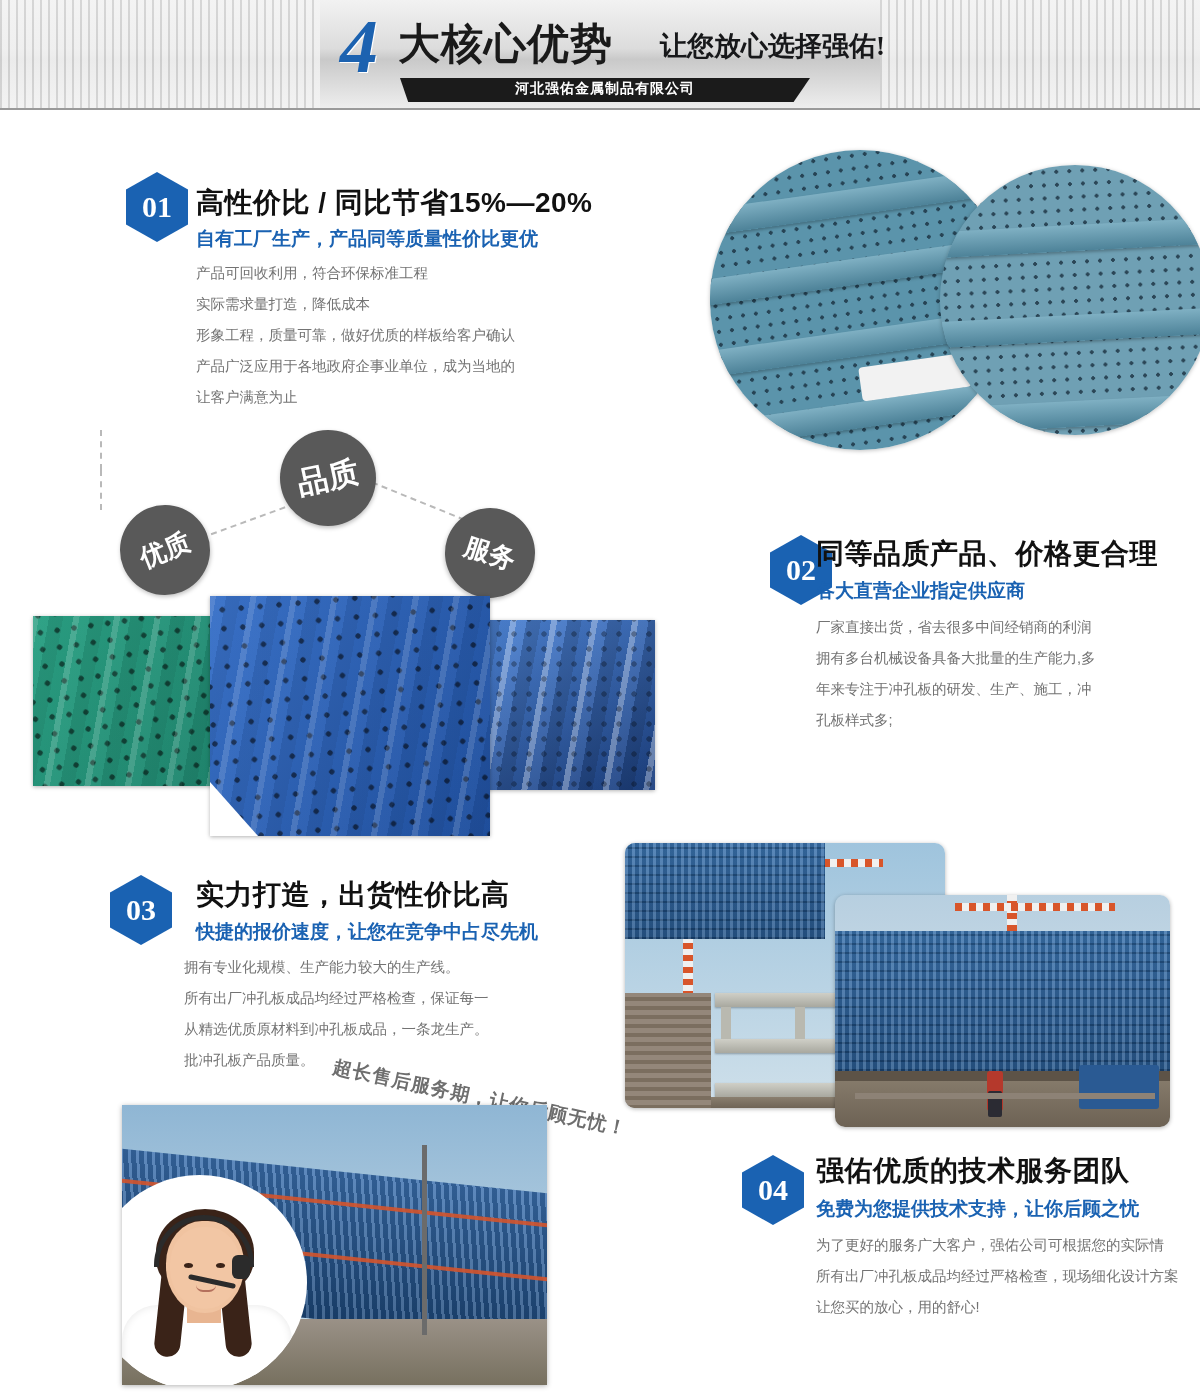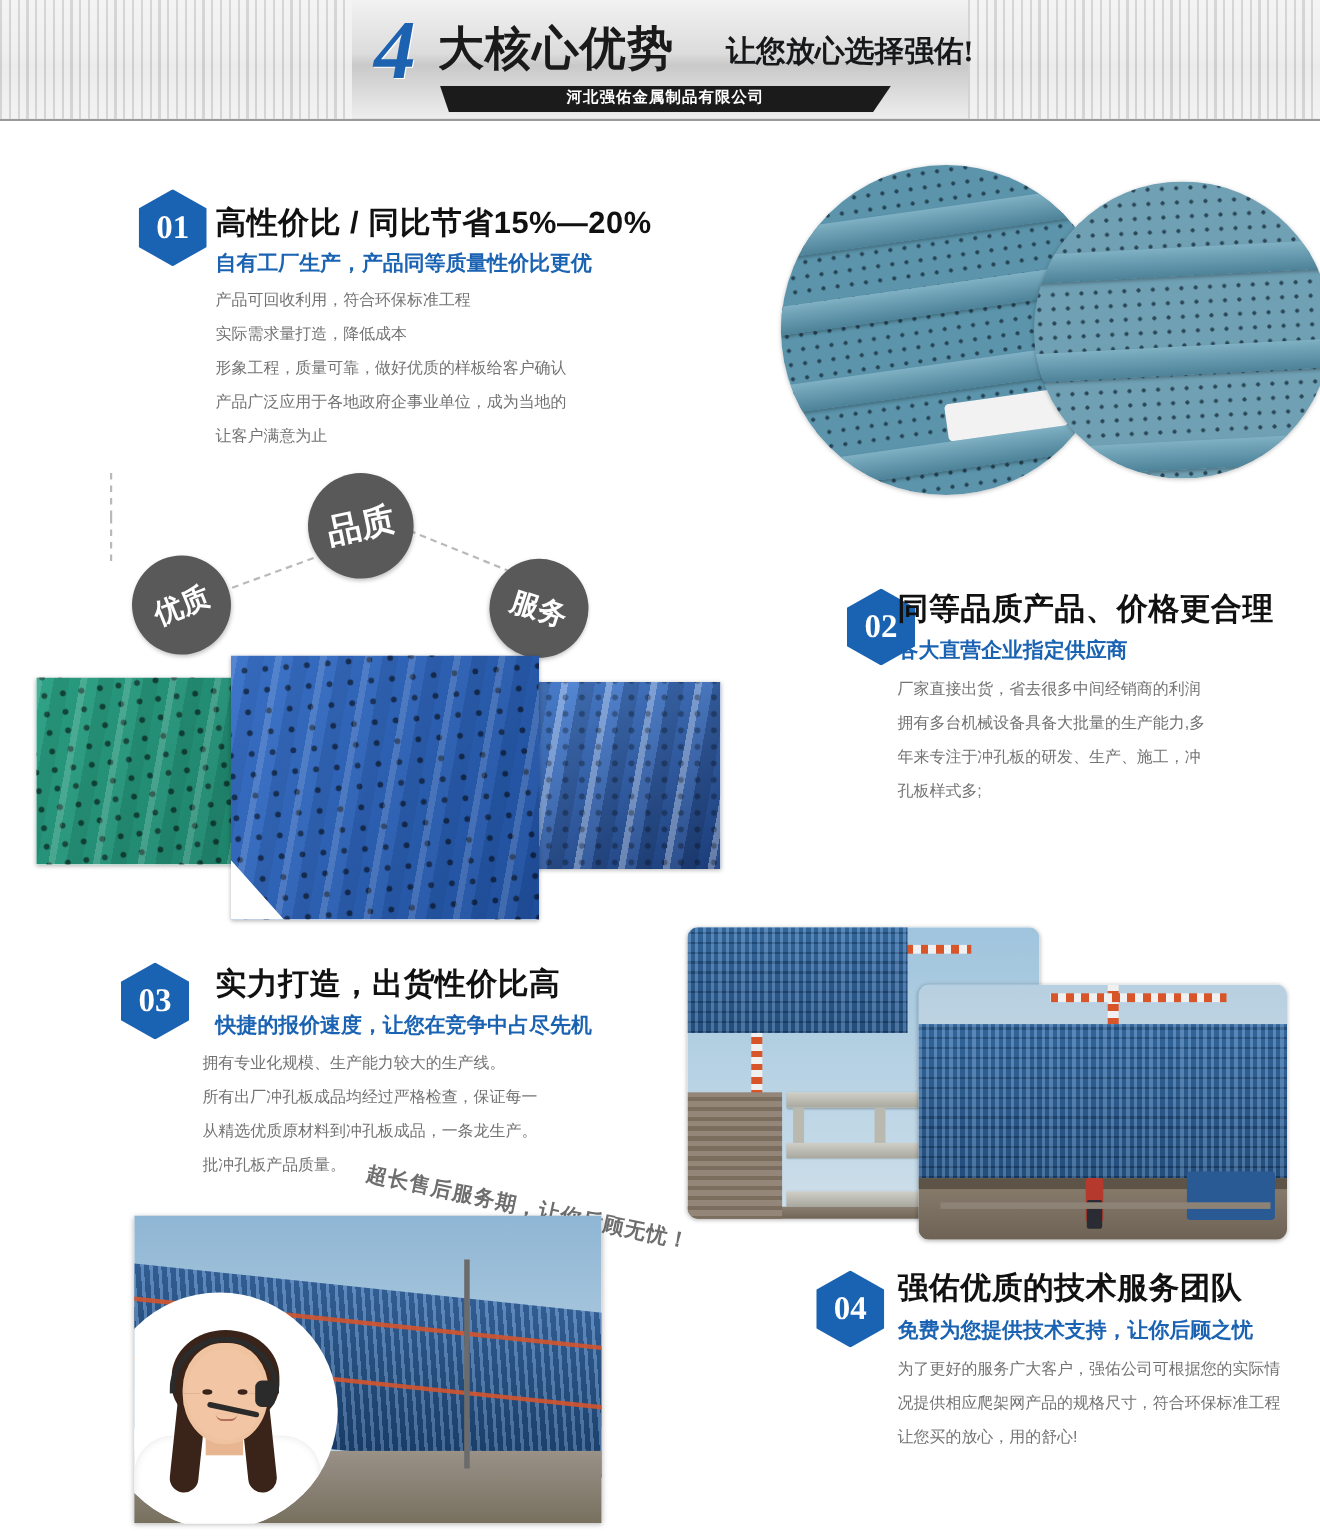--- a/index.html
+++ b/index.html
@@ -346,15 +346,15 @@
       <div class="headset-mic"></div>
     </div>
   </div>
 </div>
 
 <div class="hexnum" style="left:730px; top:1155px;margin-left:12px;">04</div>
 <div class="title-main" style="left:816px; top:1152px;">强佑优质的技术服务团队</div>
 <div class="title-sub" style="left:816px; top:1196px;">免费为您提供技术支持，让你后顾之忧</div>
 <div class="body-text" style="left:816px; top:1230px; width:370px;">
   <div>为了更好的服务广大客户，强佑公司可根据您的实际情</div>
-  <div>况提供相应爬架网产品的规格尺寸，符合环保标准工程</div>
+  <div>所有出厂冲孔板成品均经过严格检查，现场细化设计方案</div>
   <div>让您买的放心，用的舒心!</div>
 </div>
 
 </body></html>

